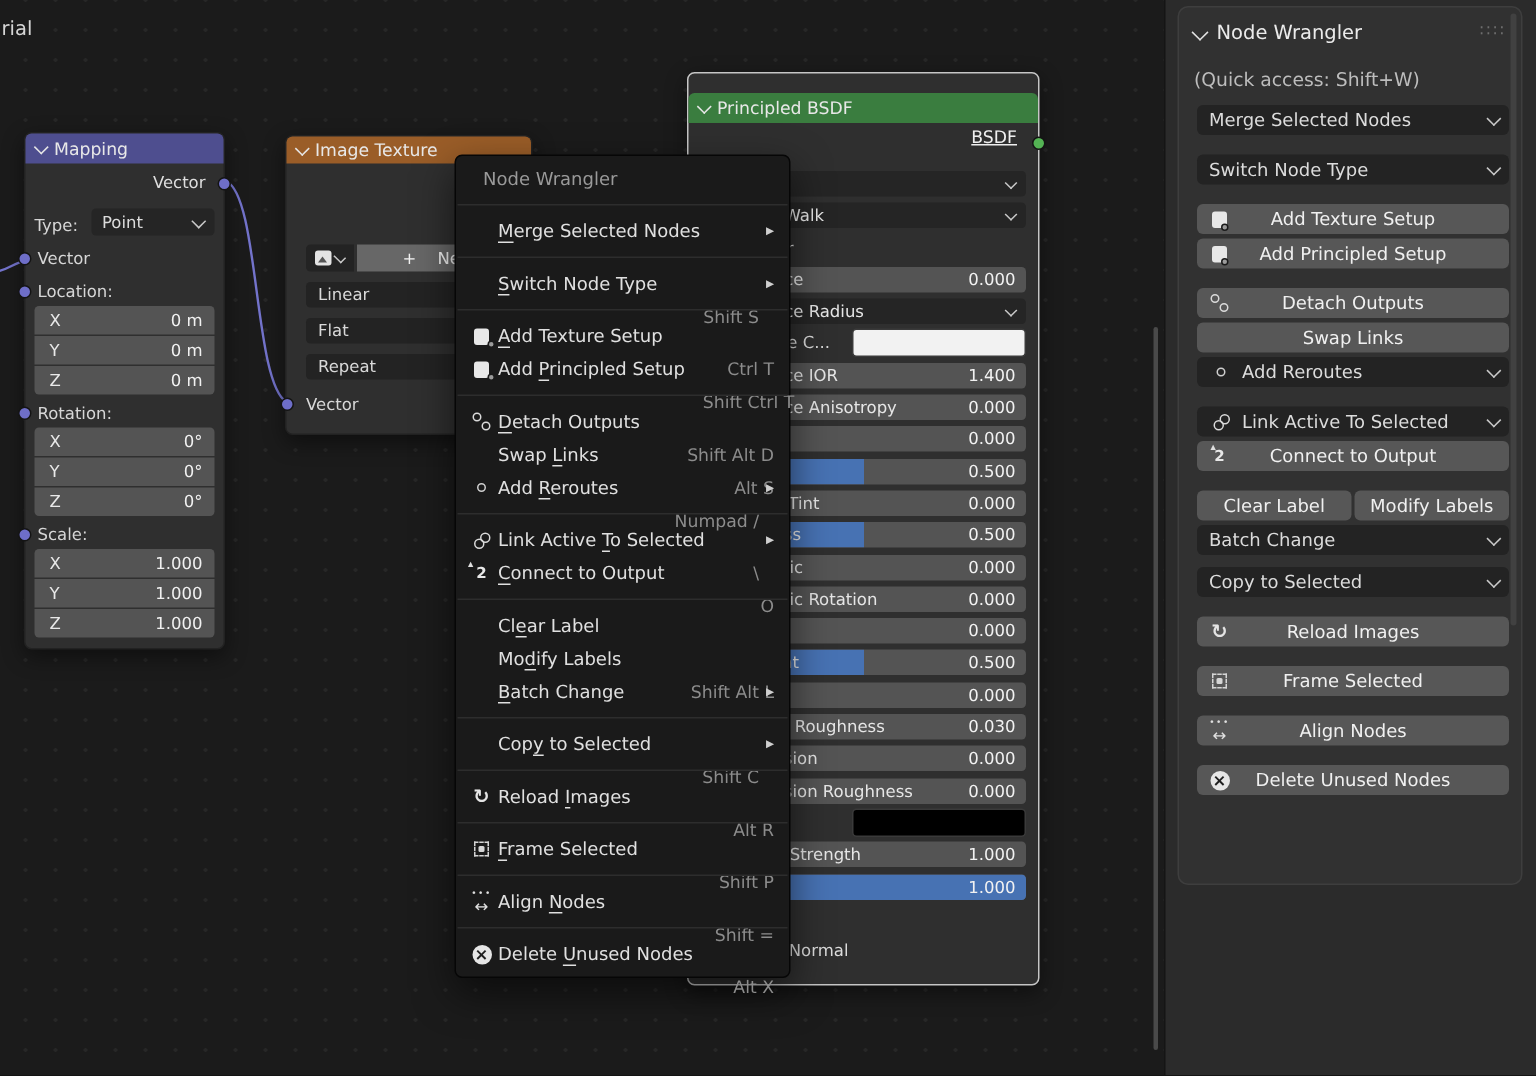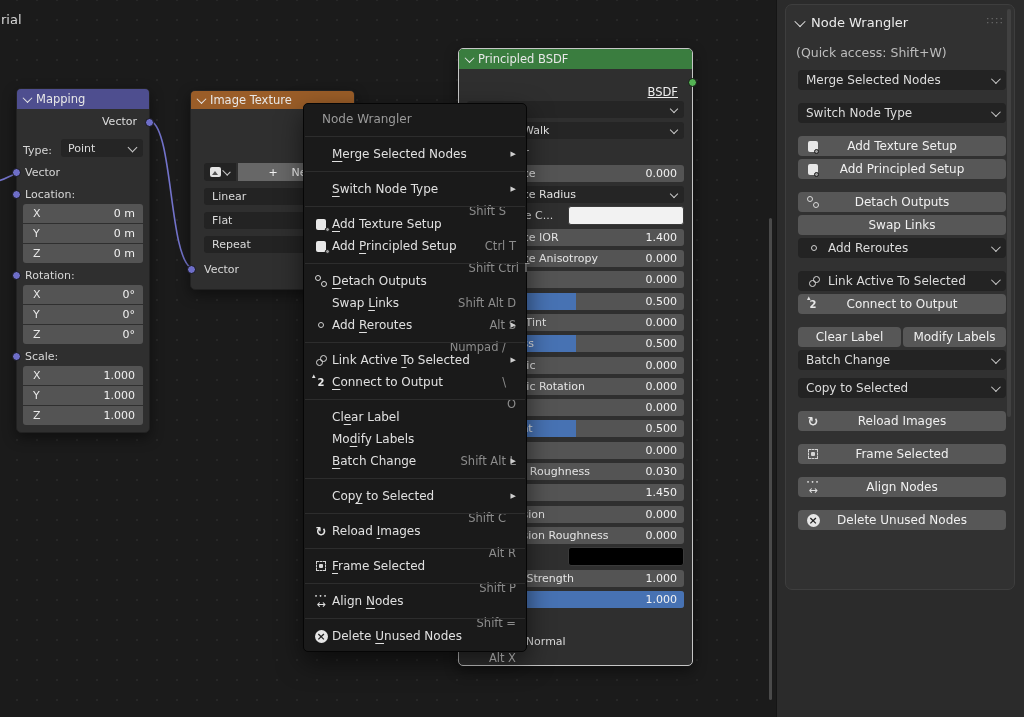--- a/index.html
+++ b/index.html
@@ -69,23 +69,23 @@
   .new-btn{flex:1;background:#676767;border-radius:0 3px 3px 0;display:flex;align-items:center;
            justify-content:center;gap:14px;color:#F2F2F2;font-size:11px;}
   .tsel{height:17px;margin-top:7px;background:#232323;border-radius:3px;display:flex;
         align-items:center;padding:0 8px;font-size:11px;color:#D9D9D9;justify-content:flex-end;}
   .tsel .chev{margin-left:auto;margin-top:-2px;width:5px;height:5px;}
   .t-inrow{position:relative;display:flex;align-items:center;height:20px;margin-top:6px;}
   .t-inrow .m-label{display:block;font-size:11px;color:#D8D8D8;}
   .t-inrow .socket{left:-17px;top:6px;}
   
   .node.principled{left:458px;top:48px;width:235px;border:1px solid #C6C6C6;}
-  .principled .nheader{background:var(--shader-header,#3A7D3F);}
+  .principled .nheader{background:var(--shader-header,#3A7D3F);margin-top:13px;}
   .bsdfrow{position:relative;height:26px;}
-  .bsdfrow .outlabel{position:absolute;right:14px;top:16px;font-size:11.5px;color:#EFEFEF;text-decoration:underline;}
+  .bsdfrow .outlabel{position:absolute;right:14px;top:2px;font-size:11.5px;color:#EFEFEF;text-decoration:underline;}
   .bsdfrow .socket{right:-5px;top:9px;}
   .pbody{padding:6px 8px 10px 8px;}
   .prow{position:relative;display:flex;align-items:center;height:17px;margin-bottom:4.3px;}
   .prow .socket{left:-13px;top:4px;display:block;}
   .p-plain{display:none;font-size:11px;color:#DCDCDC;white-space:nowrap;padding-left:3px;}
   .p-widget{flex:1;height:17px;border-radius:3px;position:relative;display:flex;
             align-items:center;overflow:hidden;}
   .p-fill{display:none;position:absolute;left:0;top:0;bottom:0;width:var(--fill,0%);
           background:var(--slider-fill,#4772B3);}
   .p-wlabel{position:relative;z-index:1;padding-left:7px;font-size:11px;color:#E6E6E6;white-space:nowrap;}
@@ -552,30 +552,20 @@
             <span class="socket"></span>
 
             <div class="p-widget">
 
               <span class="p-wlabel">Clearcoat Roughness</span>
               <span class="p-wval">0.030</span>
 
             </div>
           </div>
 
-          <div class="prow" data-kind="value" data-socket="true">
-            <span class="socket"></span>
-
-            <div class="p-widget">
-
-              <span class="p-wlabel">IOR</span>
-              <span class="p-wval">1.450</span>
-
-            </div>
-          </div>
 
           <div class="prow" data-kind="value" data-socket="true">
             <span class="socket"></span>
 
             <div class="p-widget">
 
               <span class="p-wlabel">Transmission</span>
               <span class="p-wval">0.000</span>
 
             </div>

